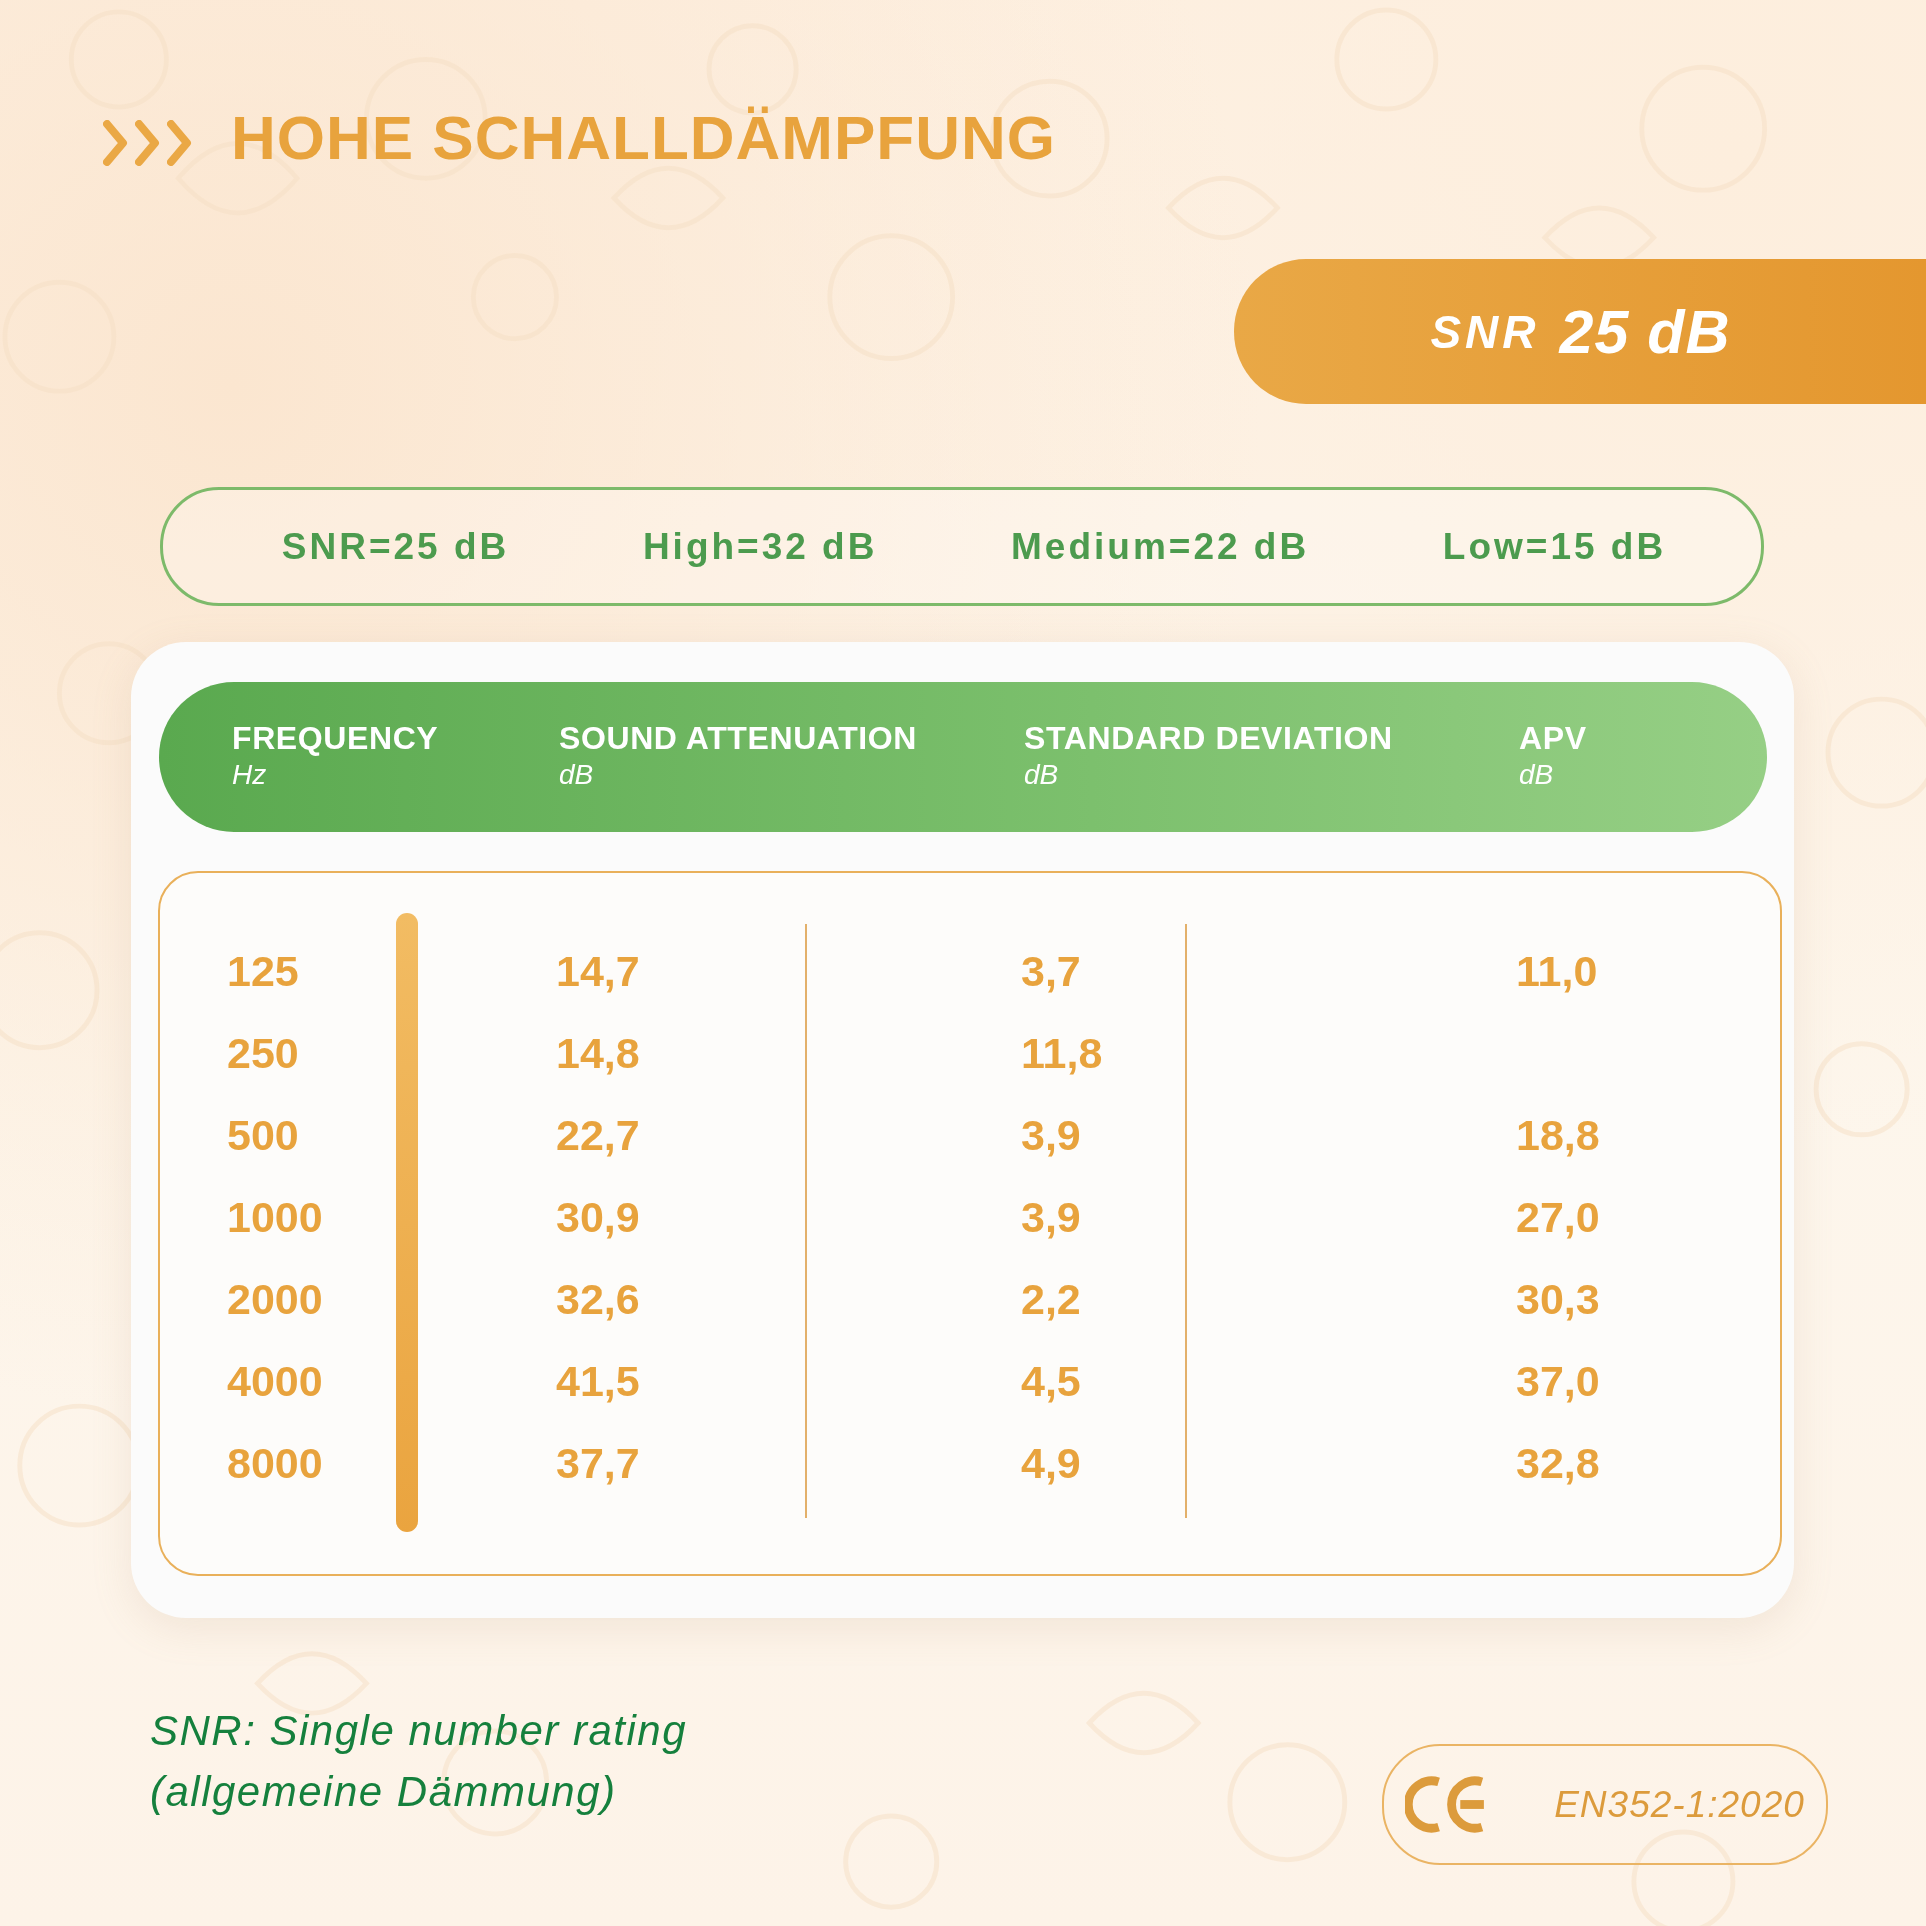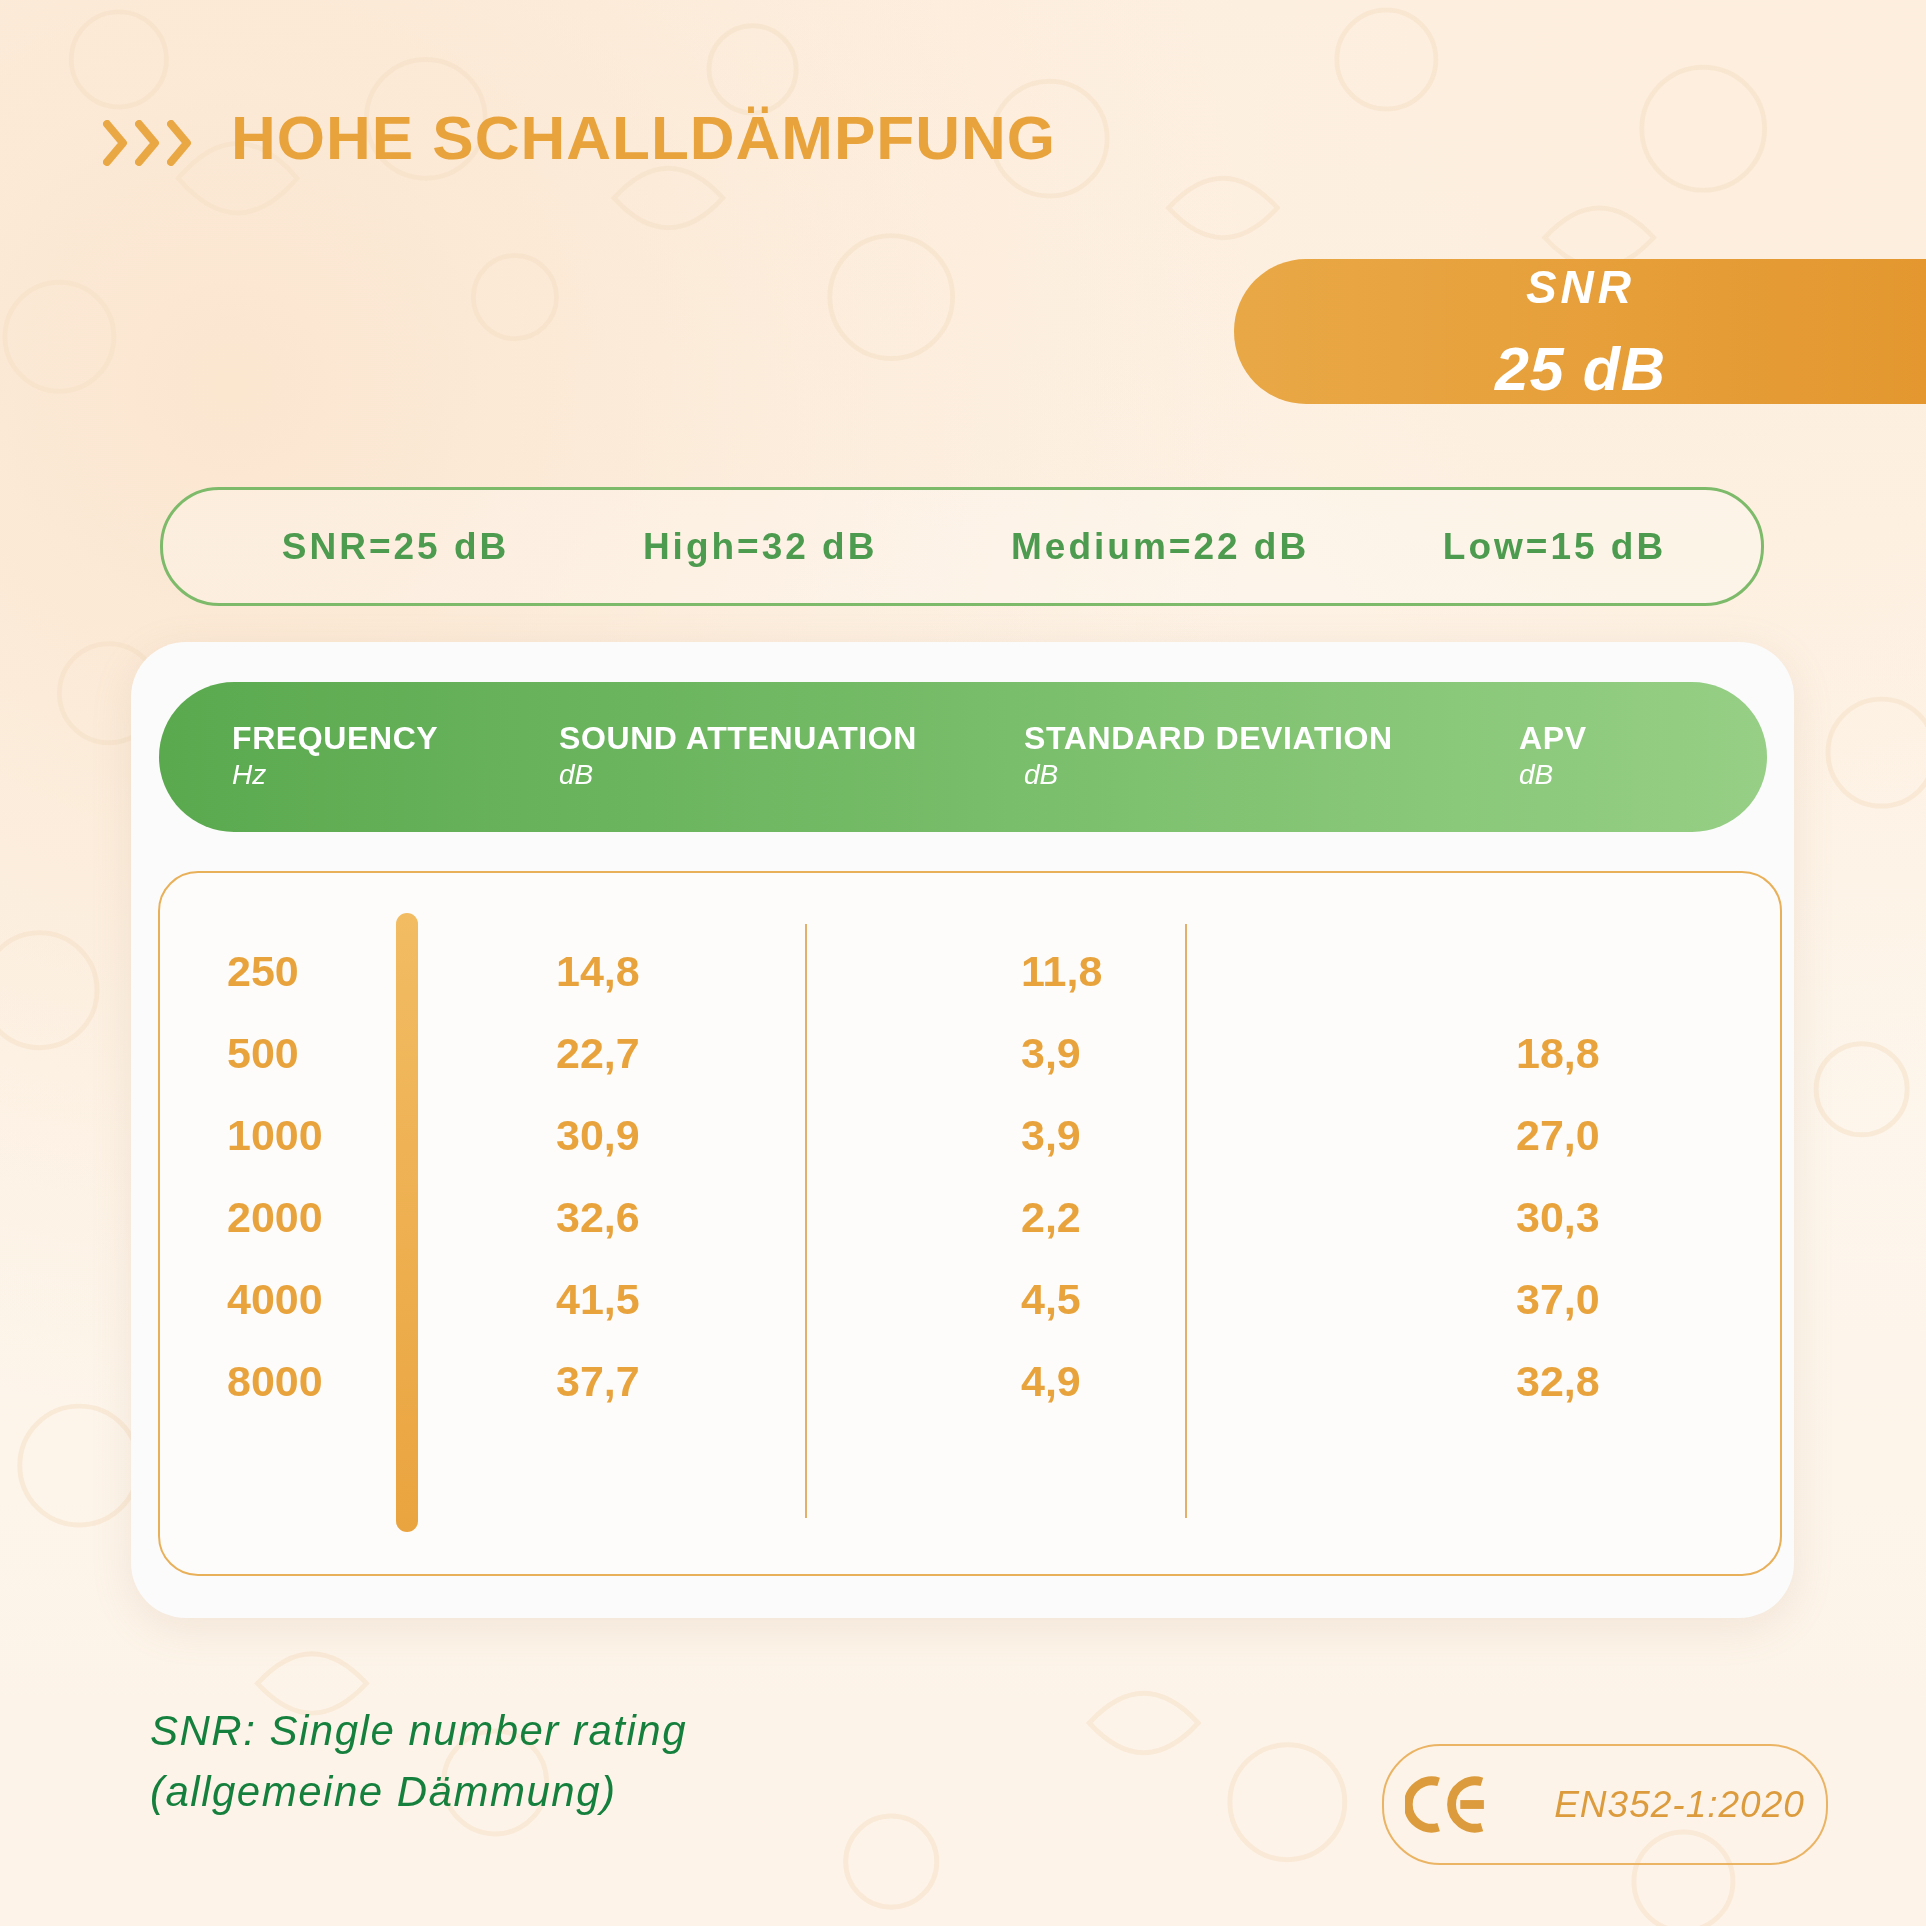--- a/index.html
+++ b/index.html
@@ -73,21 +73,20 @@
     top: 259px;
     width: 693px;
     height: 145px;
     background: linear-gradient(90deg, #e9a846 0%, #e4972f 100%);
     border-radius: 72px 0 0 72px;
     display: flex;
     align-items: center;
     justify-content: center;
     gap: 20px;
     color: #ffffff;
-    flex-direction: column;
   }
   .snr-badge .lbl {
     font-size: 46px;
     font-style: italic;
     font-weight: bold;
     letter-spacing: 4px;
   }
   .snr-badge .val {
     font-size: 61px;
     font-style: italic;
@@ -342,20 +341,26 @@
     </div>
   </div>
 
   <div class="table-body">
     <div class="vbar"></div>
     <div class="vsep s2"></div>
     <div class="vsep s3"></div>
 
     <div class="rows">
       <div class="row">
+        <div class="cell c1">125</div>
+        <div class="cell c2">14,7</div>
+        <div class="cell c3">3,7</div>
+        <div class="cell c4">11,0</div>
+      </div>
+      <div class="row">
         <div class="cell c1">250</div>
         <div class="cell c2">14,8</div>
         <div class="cell c4">11,8</div>
       </div>
       <div class="row">
         <div class="cell c1">500</div>
         <div class="cell c2">22,7</div>
         <div class="cell c3">3,9</div>
         <div class="cell c4">18,8</div>
       </div>

